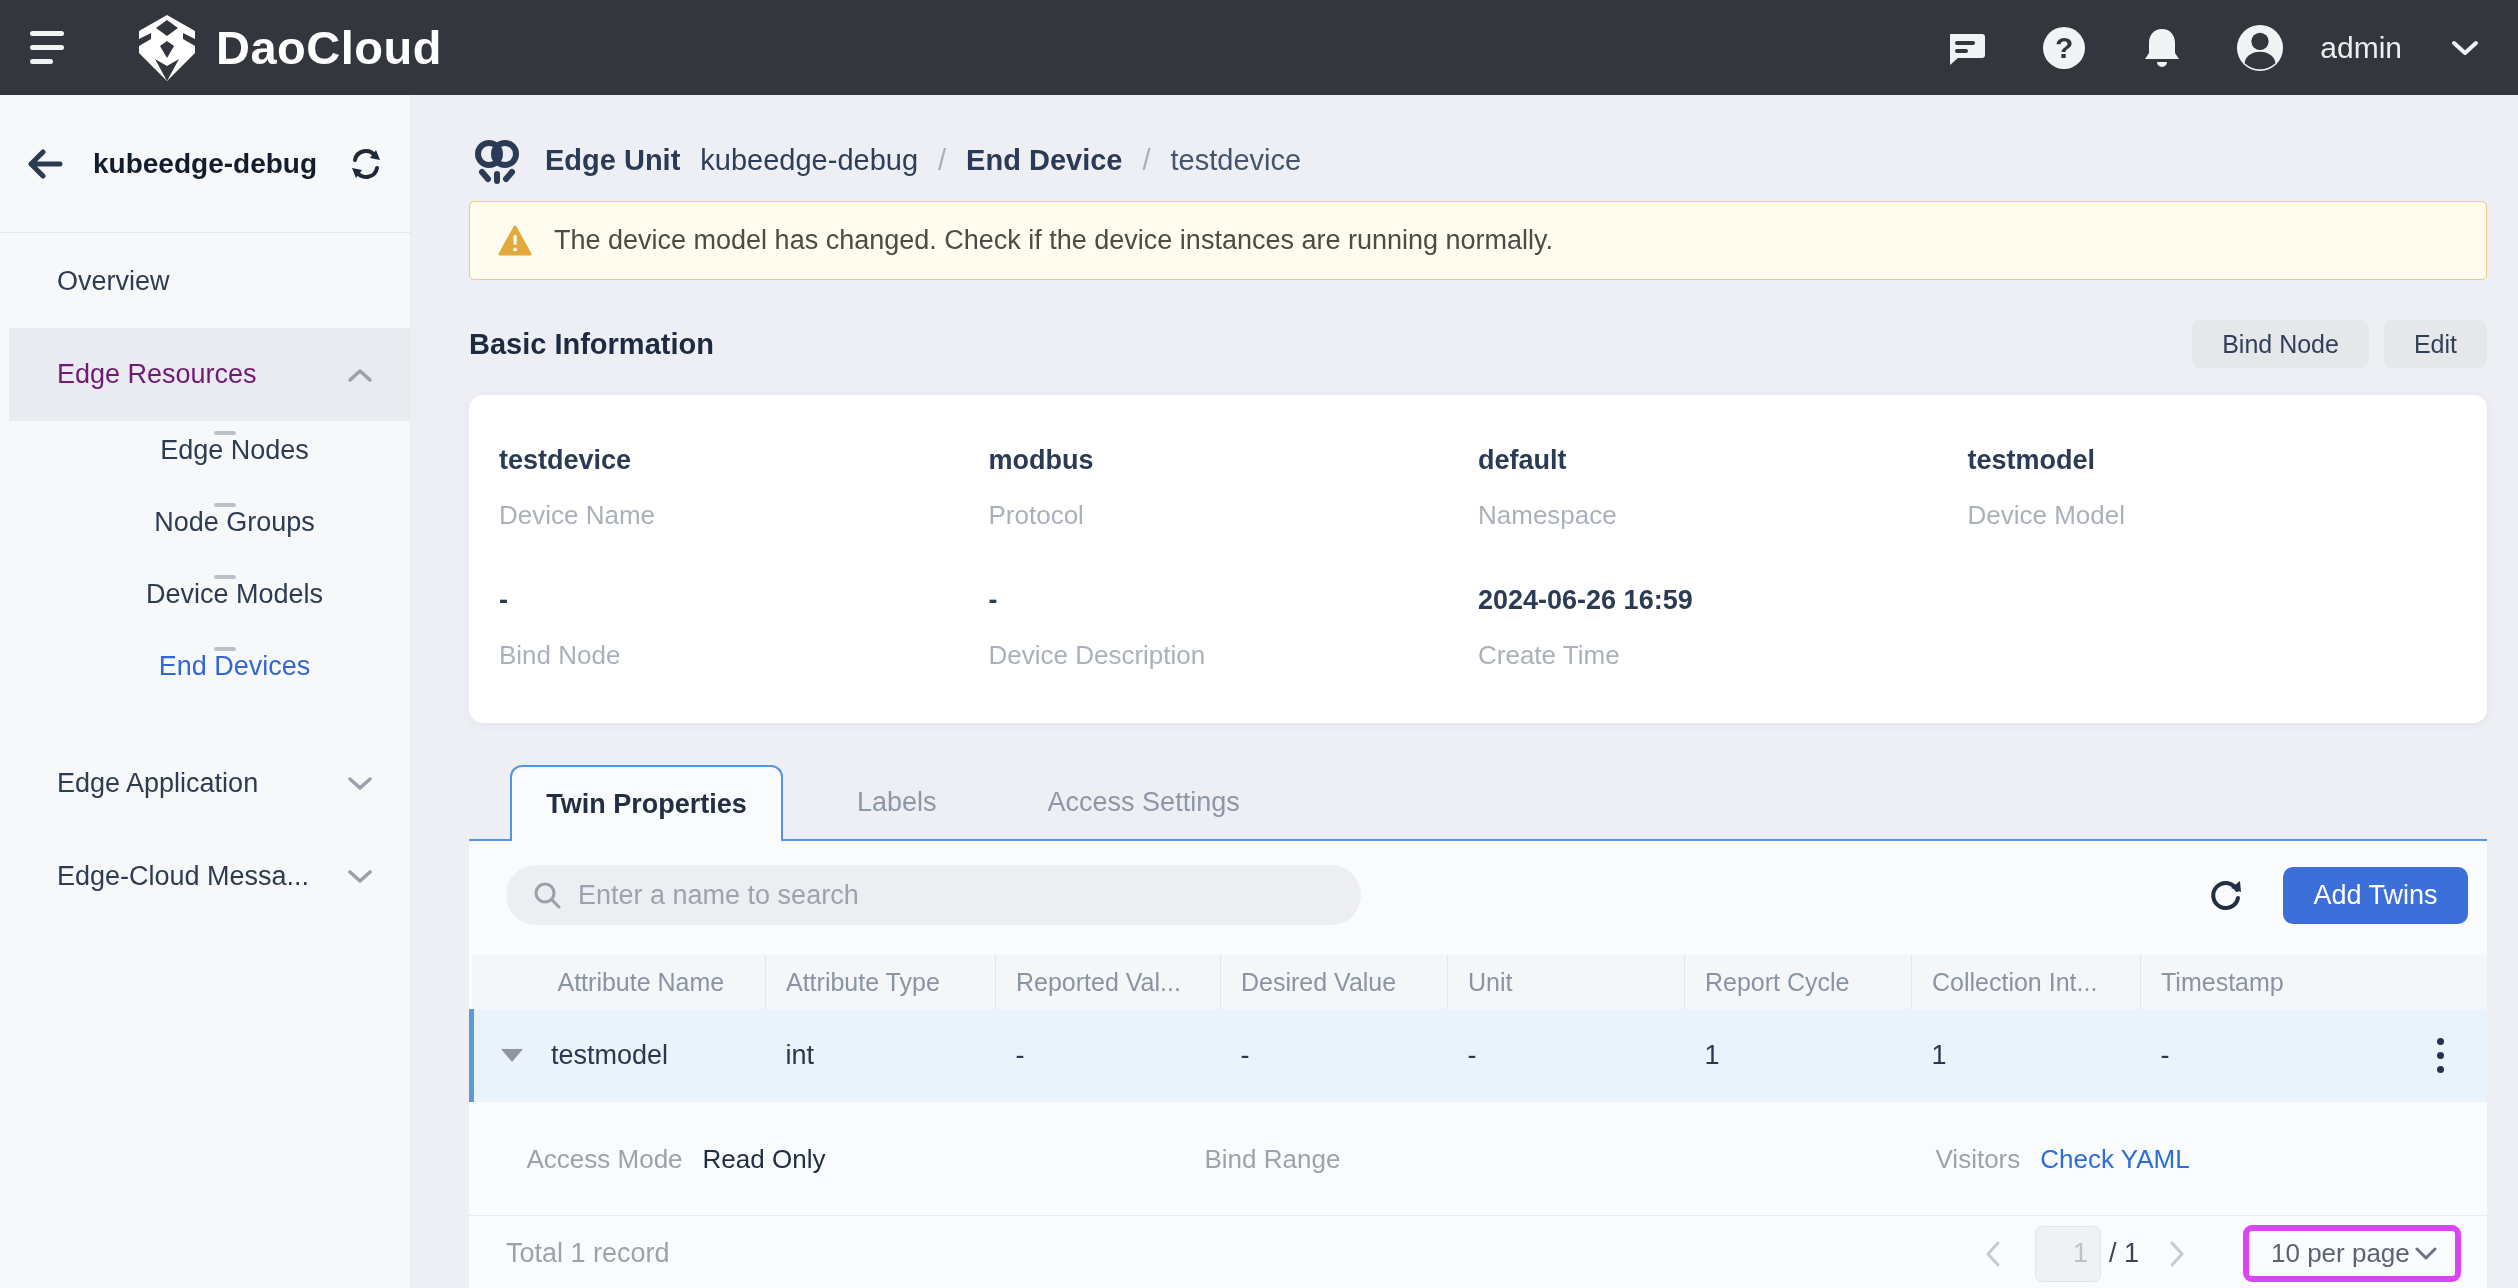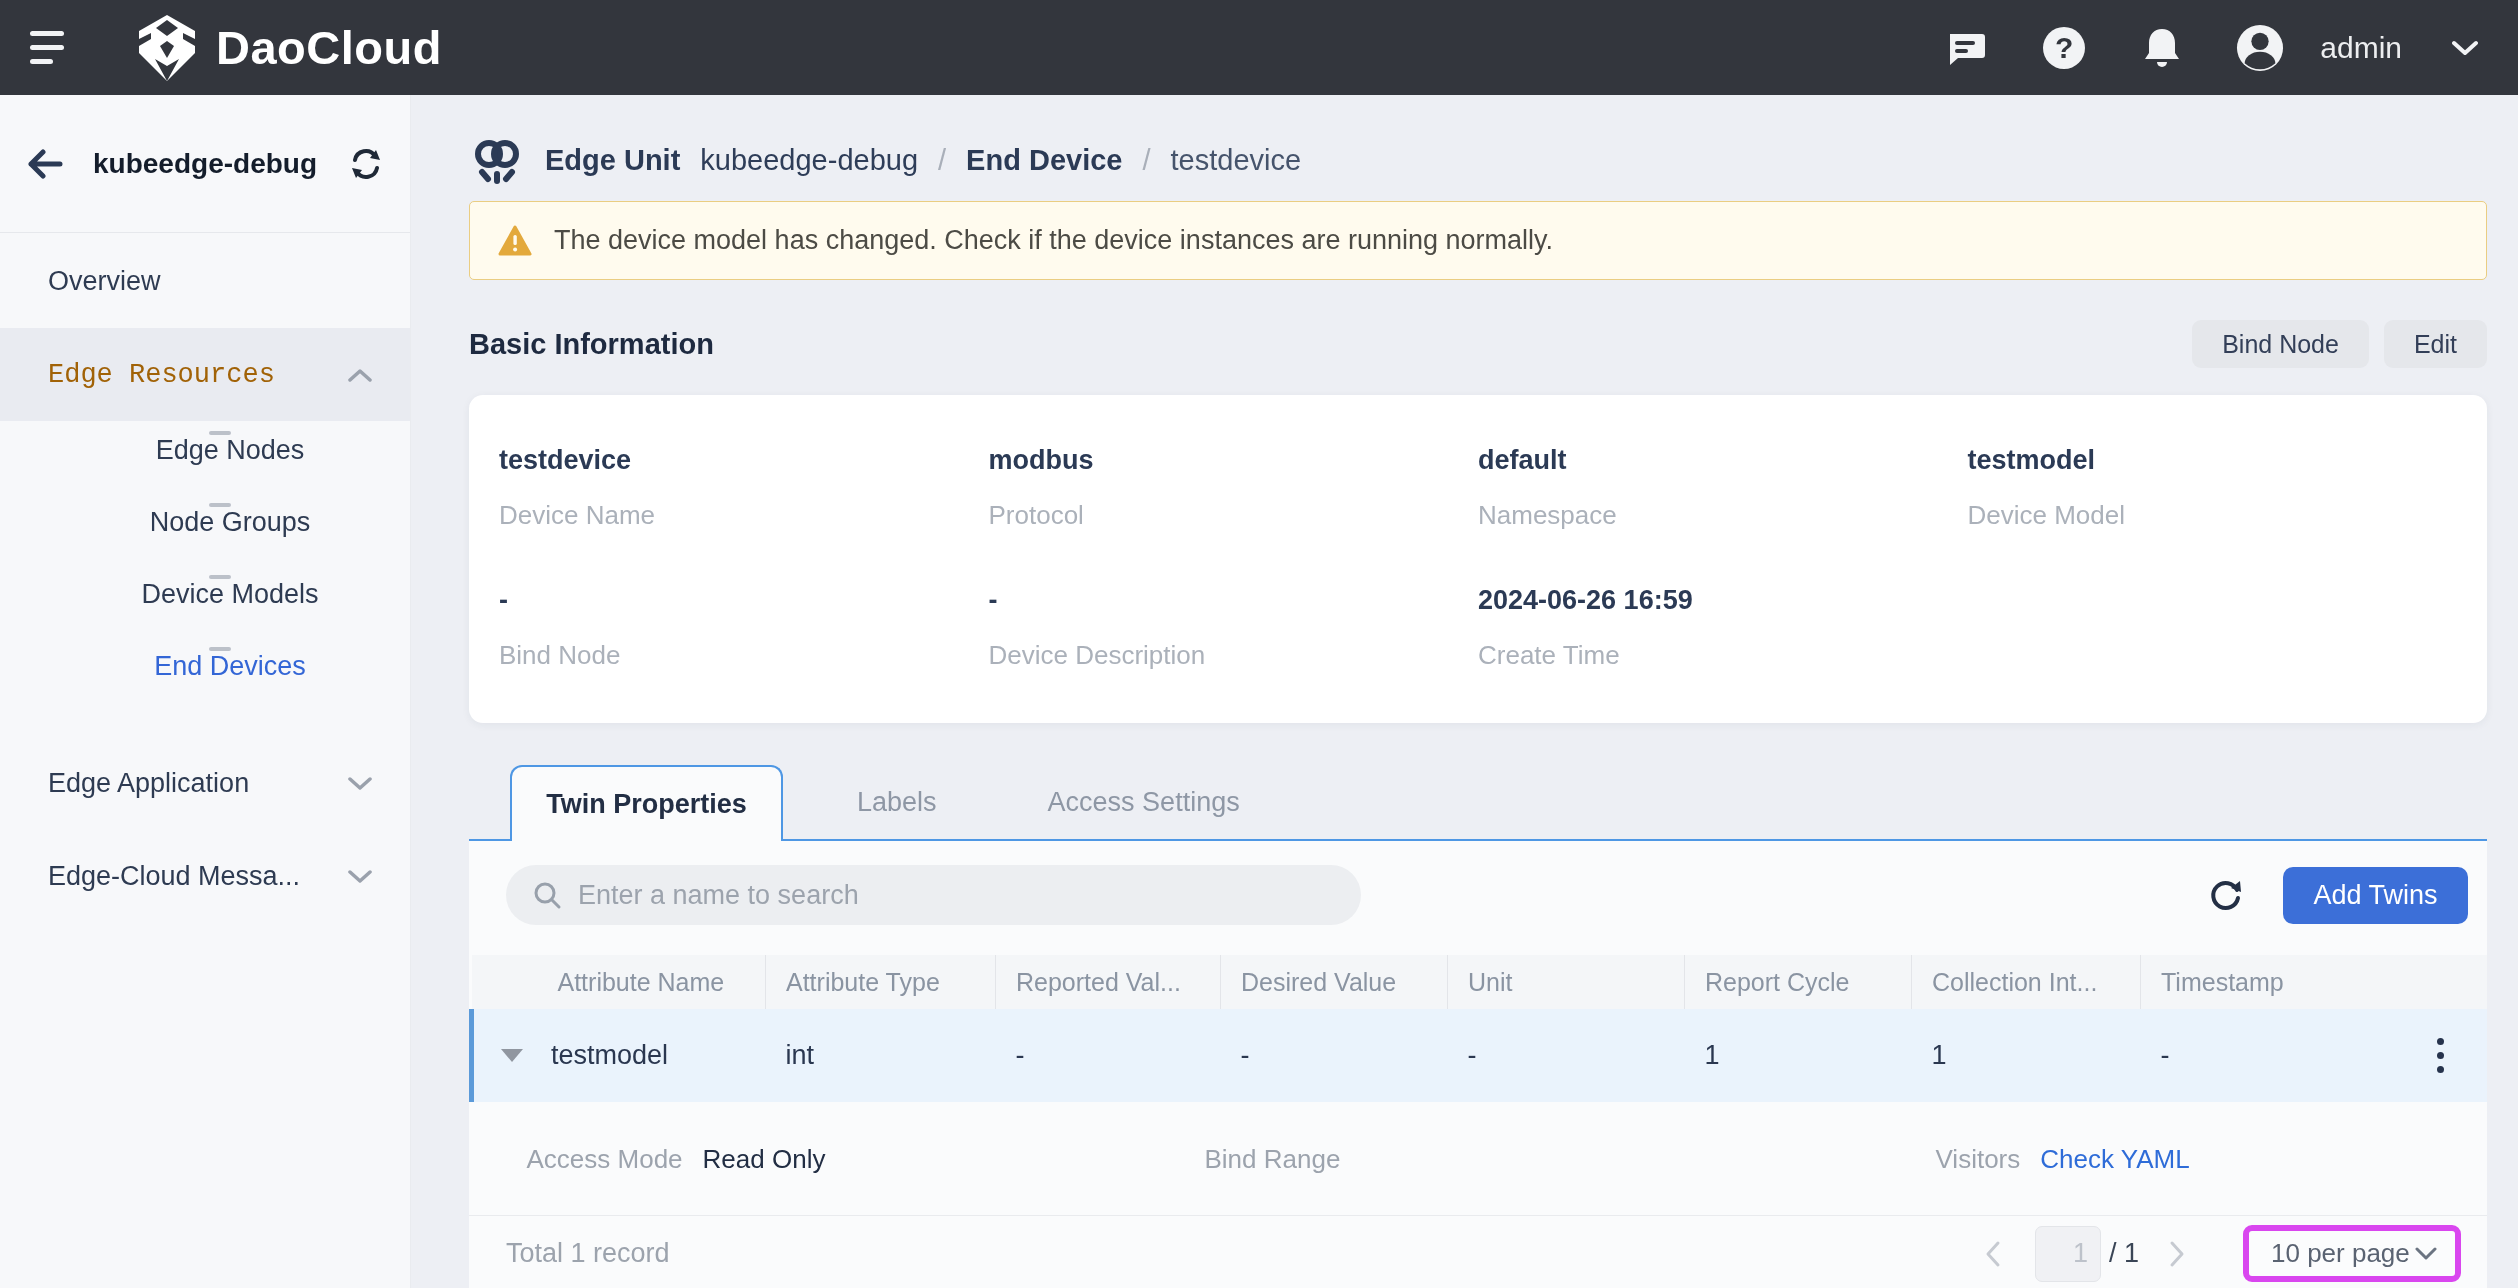--- a/index.html
+++ b/index.html
@@ -17,24 +17,24 @@
   .brand-name { color:#FFFFFF; font-size:47px; font-weight:bold; letter-spacing:.5px; }
   .topbar-right { margin-left:auto; display:flex; align-items:center; gap:50px; }
   .top-icon { width:48px; height:48px; display:flex; align-items:center; justify-content:center; cursor:pointer; }
   .help-circle { width:42px; height:42px; background:#F2F3F5; border-radius:50%; color:#33363D; font-weight:bold; font-size:30px; display:flex; align-items:center; justify-content:center; }
   .username { color:#EDEEF0; font-size:30px; margin-left:-14px; }
   
   .sidebar { position:absolute; top:95px; left:0; bottom:0; width:411px; background:#F7F8FA; border-right:1px solid #E9EBEF; }
   .side-head { height:138px; display:flex; align-items:center; padding:0 27px; border-bottom:1px solid #E6E8EC; }
   .side-title { font-size:28px; font-weight:bold; color:#141D2B; margin-left:30px; }
   .side-swap { margin-left:auto; cursor:pointer; }
-  .nav { padding-top:2px; }
+  .nav { padding-top:2px;padding-left:9px; }
   .nav-item { height:93px; display:flex; align-items:center; padding:0 38px 0 48px; font-size:27px; color:#2E3B52; cursor:pointer; }
   .nav-item .chev { margin-left:auto; }
-  .nav-item.active { background:#E9EBF1; color:#a16207;font-family:Liberation Mono, monospace; }
+  .nav-item.active { background:#E9EBF1; color:#701a75; }
   .nav-sub { height:72px; display:flex; align-items:center; padding-left:50px; font-size:27px; color:#2E3B52; cursor:pointer;flex-direction:column; }
   .nav-sub .dash { width:22px; height:4px; border-radius:2px; background:#BCC1C9; margin-right:20px; }
   .nav-sub.current { color:#3366D6; }
   .nav-gap { height:10px; }
   
   .main { margin-left:411px; padding:0 31px 0 58px; }
   .breadcrumb { display:flex; align-items:center; gap:20px; padding-top:34px; height:96px; }
   .bc-bold { font-size:29px; font-weight:bold; color:#2B3A55; }
   .bc-plain { font-size:29px; color:#2E3D58; }
   .bc-sep { font-size:29px; color:#A9AFB9; }

